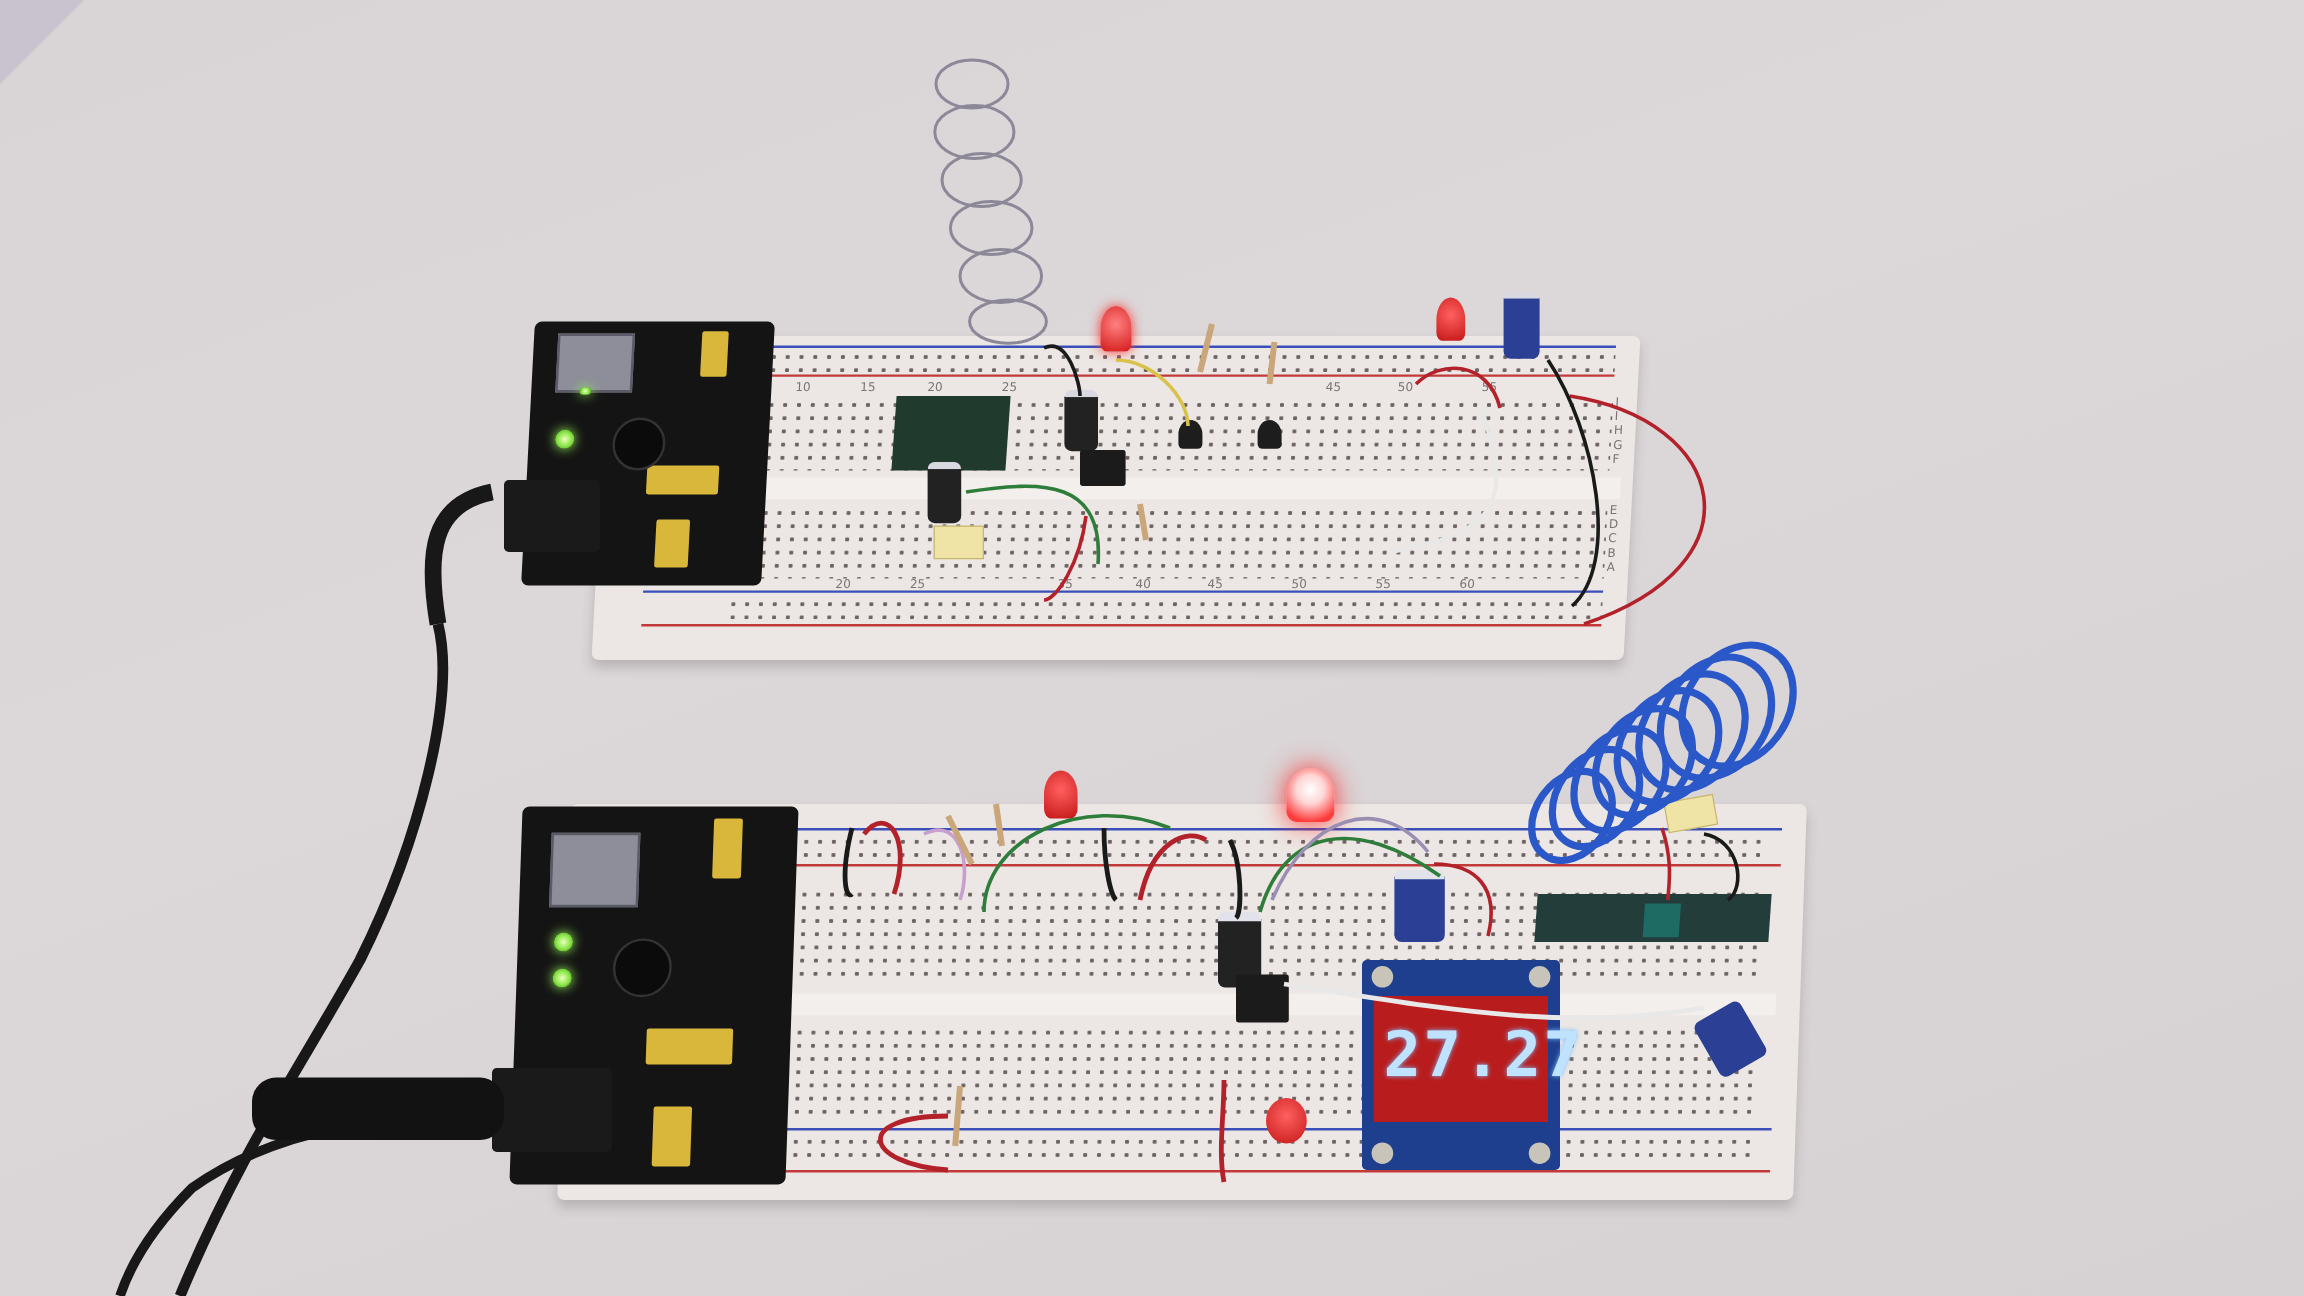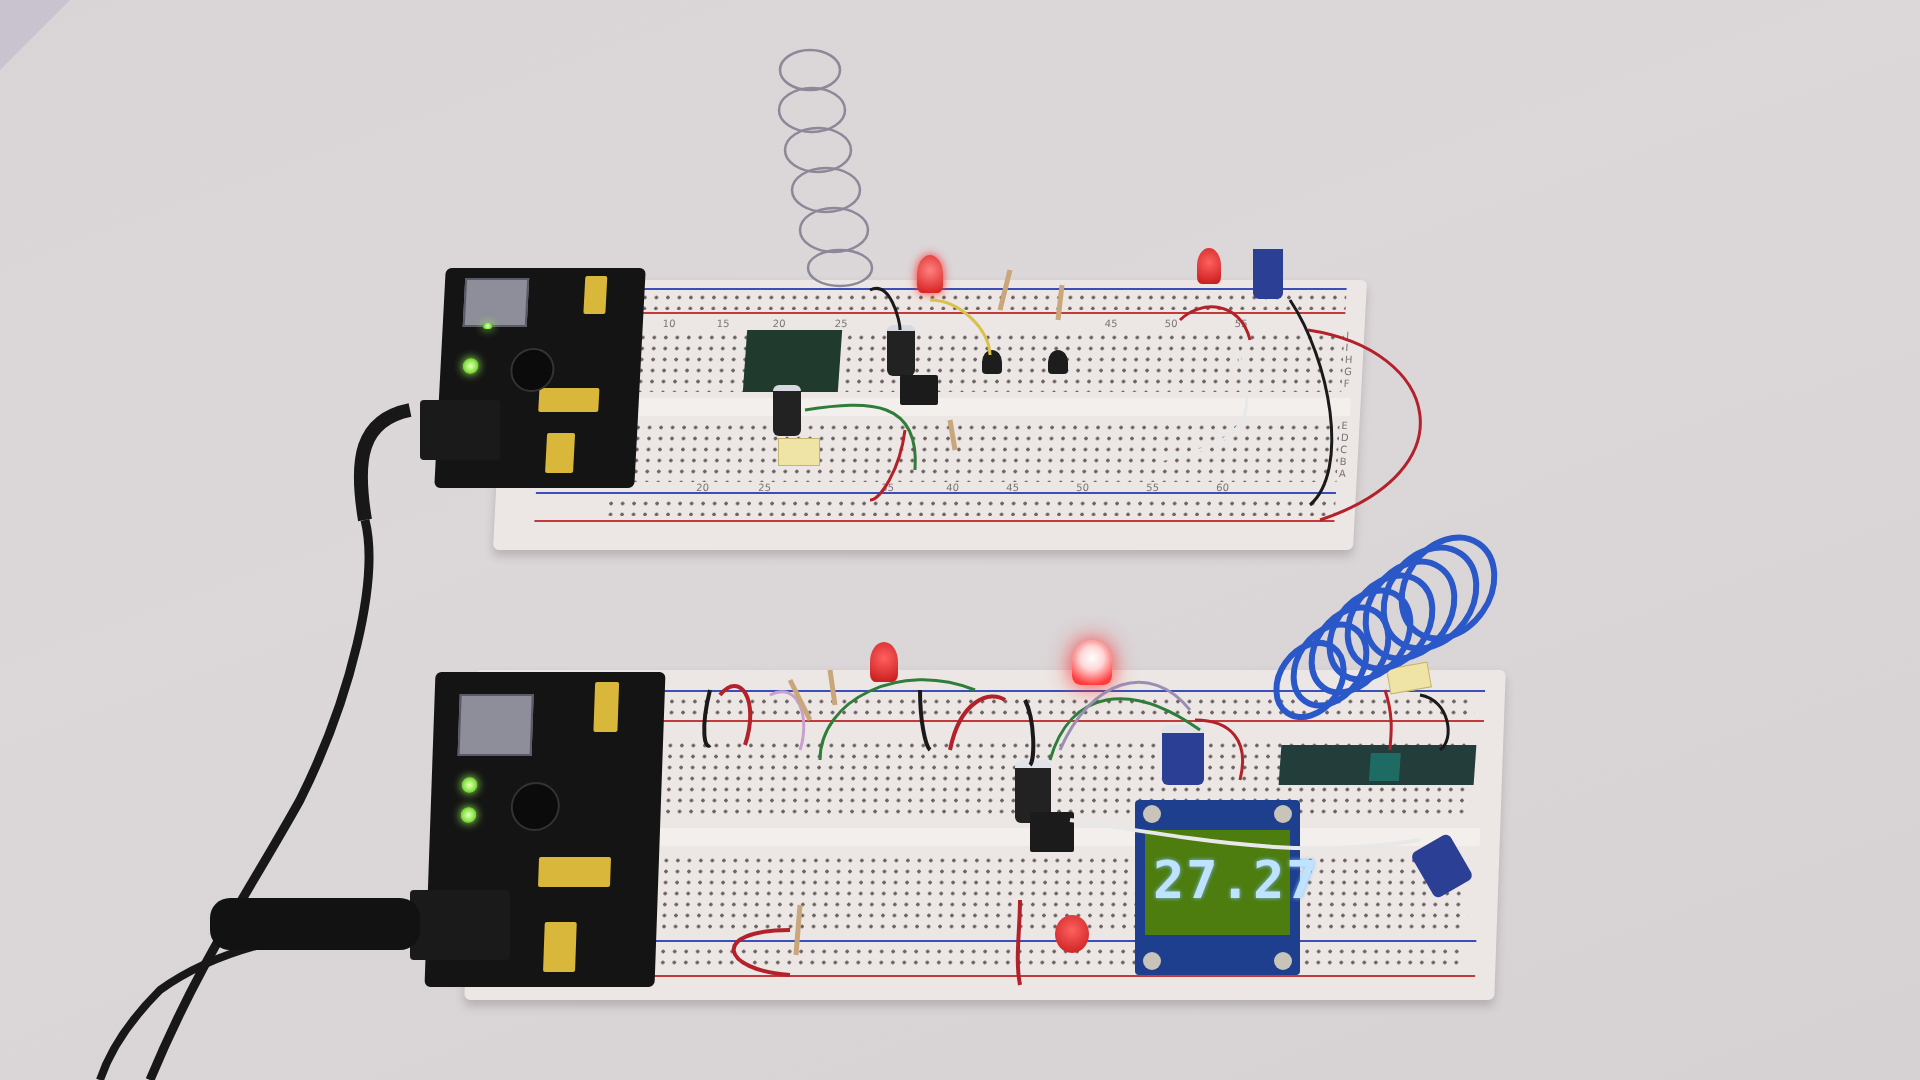--- a/index.html
+++ b/index.html
@@ -18,21 +18,21 @@
   .colnum{position:absolute;font-size:10px;color:#7b7375;}
   .rowlbl{position:absolute;font-size:10px;color:#7b7375;}
   .psu{position:absolute;background:#141414;border-radius:6px;}
   .usb{position:absolute;background:#8d8e99;border:2px solid #5a5b66;}
   .jumper{position:absolute;background:#d9b73a;border-radius:2px;}
   .ledg{position:absolute;width:16px;height:16px;border-radius:50%;
         background:radial-gradient(circle,#eaffc0 0%,#8ee84a 50%,#3e8a1e 100%);
         box-shadow:0 0 10px #9cff5a;}
   .jack{position:absolute;background:#1a1a1a;border-radius:4px;}
   .oled{position:absolute;background:#1e3f8e;border-radius:4px;}
-  .oled-screen{position:absolute;background:#4d7c0f;}
+  .oled-screen{position:absolute;background:#b91c1c;}
   .oled-text{position:absolute;color:#bfe2ff;font-family:"DejaVu Sans Mono",monospace;
        font-weight:bold;letter-spacing:2px;text-shadow:0 0 4px #7fc0ff;}
   .cap{position:absolute;border-radius:6px;}
   .ic{position:absolute;background:#1b1b1b;border-radius:2px;}
   .ledr{position:absolute;border-radius:50% 50% 20% 20%;}
   .trans{position:absolute;background:#1d1d1d;border-radius:50% 50% 4px 4px;}
   .rfmod{position:absolute;background:#213a2e;}
   .yellowcap{position:absolute;background:#efe3a6;border:1px solid #c4b570;}
 </style>
 </head>

